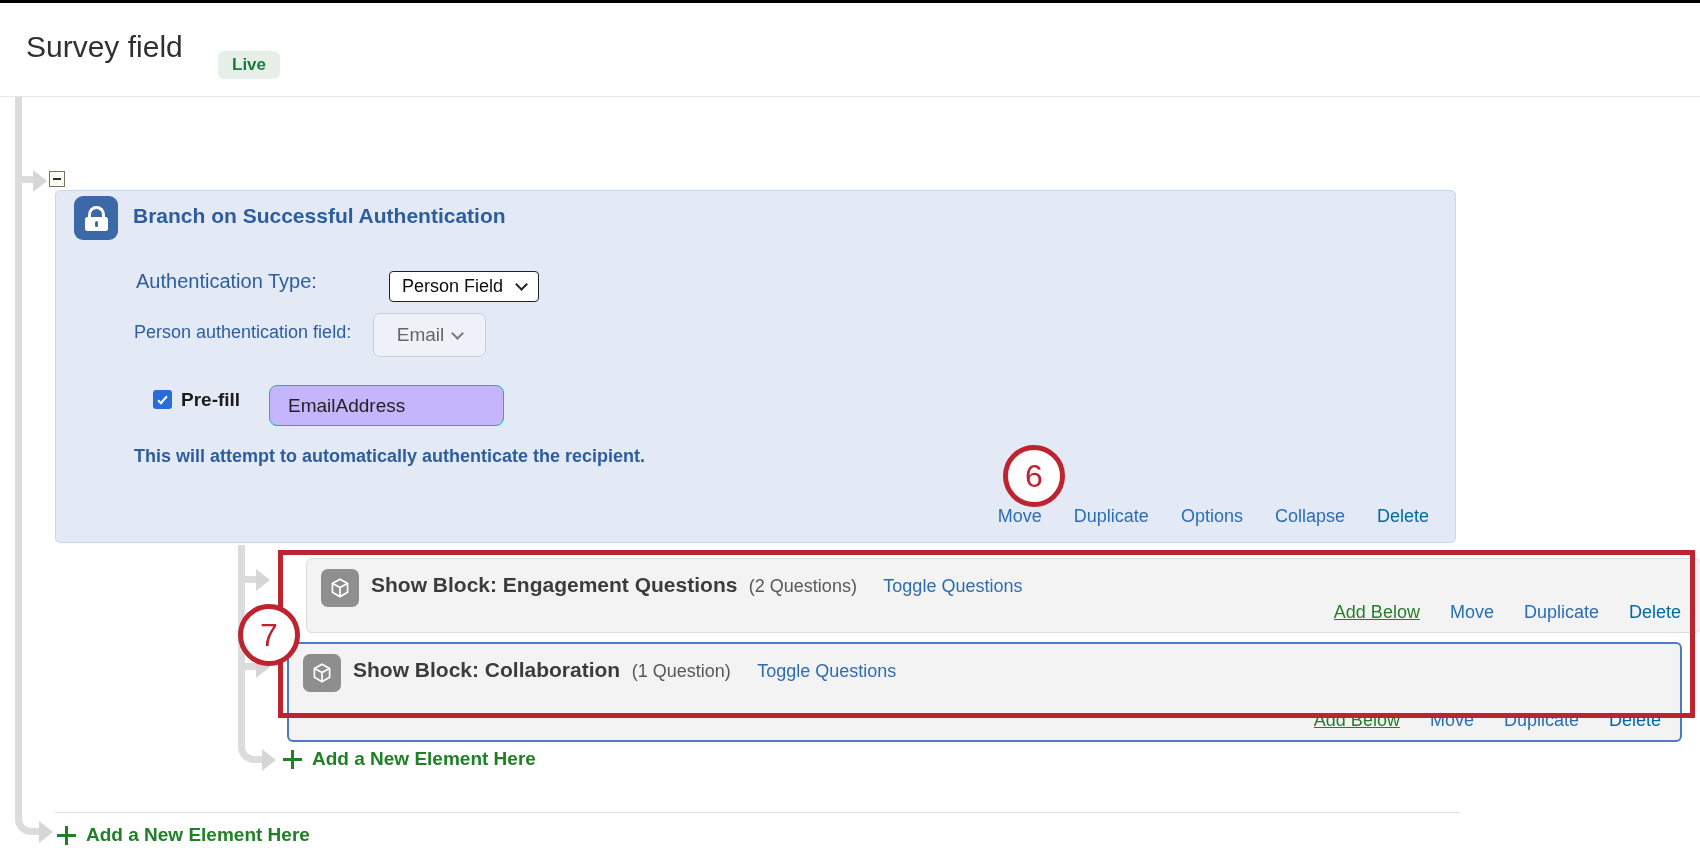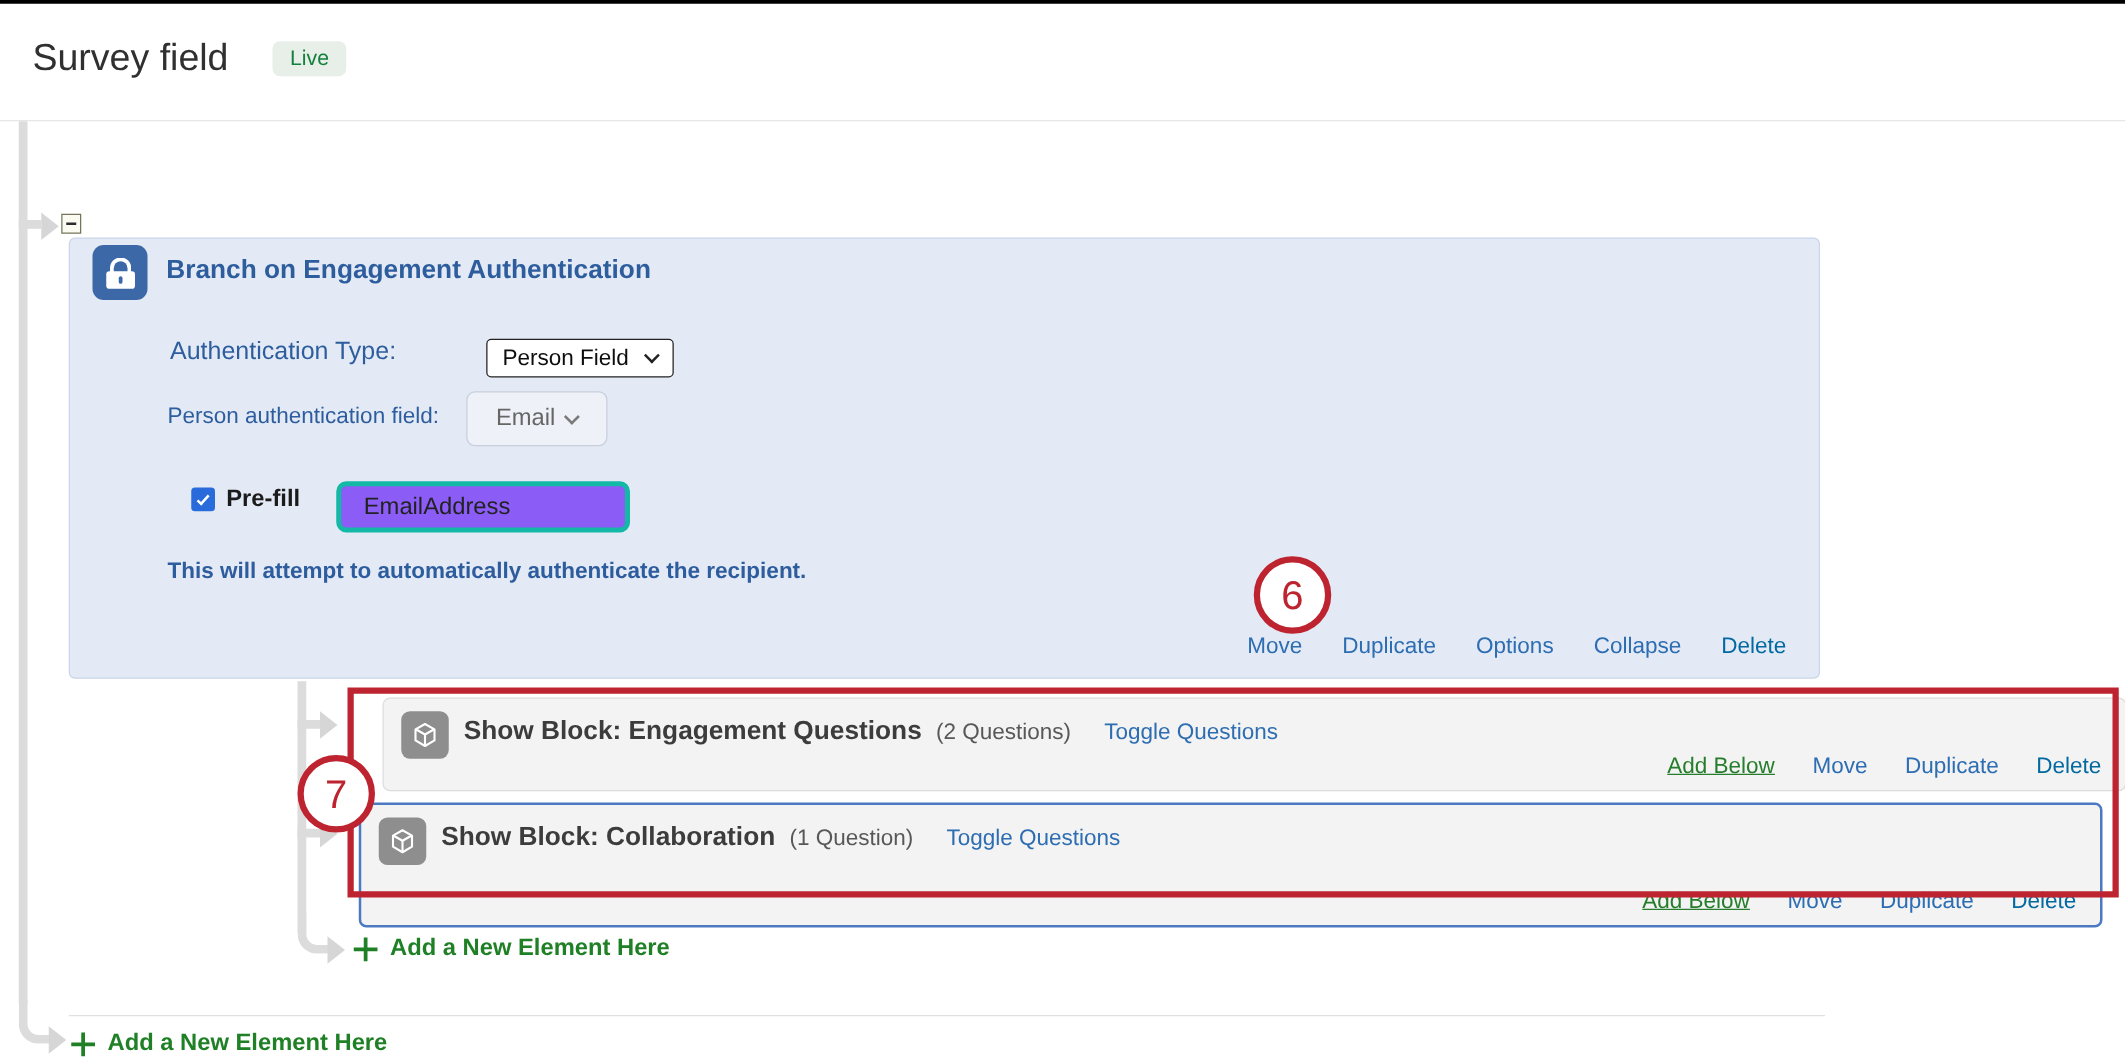--- a/index.html
+++ b/index.html
@@ -3,22 +3,22 @@
 <meta charset="utf-8">
 <style>
   * { margin:0; padding:0; box-sizing:border-box; }
   html,body { background:#fff; }
   body { font-family:"Liberation Sans","DejaVu Sans",sans-serif; }
   .stage { position:relative; width:1700px; height:850px; background:#fff; overflow:hidden; }
 
   
   .top-border { position:absolute; left:0; top:0; width:1700px; height:3px; background:#000; }
   .page-title { position:absolute; left:26px; top:30px; font-size:30px; font-weight:500; color:#303030; }
-  .live-badge { position:absolute; left:218px; top:33px; background:#e8efe9; color:#15803d;
-                font-size:17px; font-weight:400; padding:4px 14px; border-radius:6px; }
+  .live-badge { position:absolute; left:218px; top:51px; background:#e8efe9; color:#15803d;
+                font-size:17px; font-weight:700; padding:4px 14px; border-radius:6px; }
   .header-divider { position:absolute; left:0; top:96px; width:1700px; height:1px; background:#e6e6e6; }
 
   
   .vline { position:absolute; background:#dcdcdc; width:7px; }
   .hbar  { position:absolute; background:#dcdcdc; height:7px; }
   .arrowhead { position:absolute; width:0; height:0;
                border-top:11px solid transparent; border-bottom:11px solid transparent;
                border-left:14px solid #d6d6d6; }
   .corner { position:absolute; border-left:7px solid #dcdcdc; border-bottom:7px solid #dcdcdc;
             border-bottom-left-radius:16px; }
@@ -54,22 +54,22 @@
   .person-field-dropdown { position:absolute; left:317px; top:122px; width:113px; height:44px;
                            background:#eef2f8; border:1px solid #c8cfdc; border-radius:7px;
                            display:flex; align-items:center; justify-content:center; gap:9px;
                            font-size:19px; color:#666; cursor:pointer; }
 
   .prefill-checkbox { position:absolute; left:97px; top:199px; width:19px; height:19px; background:#2a6bdb;
                       border-radius:3px; display:flex; align-items:center; justify-content:center; cursor:pointer; }
   .check-mark { width:5px; height:10px; border-right:2.5px solid #fff; border-bottom:2.5px solid #fff;
                 transform:rotate(42deg); margin-top:-2px; }
   .prefill-label { position:absolute; left:125px; top:198px; font-size:19px; font-weight:bold; color:#1b1b1b; }
-  .prefill-input { position:absolute; left:213px; top:194px; width:235px; height:41px; background:#8b5cf6;
-                   border:4px solid #14b8a6; border-radius:8px; padding:0 18px; font-size:19px; color:#222;
+  .prefill-input { position:absolute; left:213px; top:194px; width:235px; height:41px; background:#c4b5fd;
+                   border:1px solid #14b8a6; border-radius:8px; padding:0 18px; font-size:19px; color:#222;
                    font-family:"Liberation Sans","DejaVu Sans",sans-serif; }
   .auth-info-text { position:absolute; left:78px; top:255px; font-size:18px; color:#2e5d9e;font-weight:bold; }
 
   .panel-actions { position:absolute; right:26px; top:315px; display:flex; gap:32px; font-size:18px; }
   .link { color:#2d6db2; cursor:pointer; text-decoration:none; }
   .link.danger { color:#0369a1; }
   .link.success { color:#267d2c;text-decoration:underline; }
 
   
   .show-block { position:absolute; left:287px; width:1395px; background:#f3f3f3;
@@ -119,21 +119,21 @@
     <span class="minus-bar"></span>
   </div>
 
   <div class="branch-panel">
     <div class="lock-icon">
       <span class="lock-shackle"></span>
       <span class="lock-body">
           <span class="lock-key"></span>
         </span>
     </div>
-    <div class="branch-title">Branch on Engagement Authentication</div>
+    <div class="branch-title">Branch on Successful Authentication</div>
 
     <div class="auth-type-label">Authentication Type:</div>
     <div class="auth-type-select">
       <span>Person Field</span>
       <span class="chev"></span>
     </div>
 
     <div class="person-field-label">Person authentication field:</div>
     <div class="person-field-dropdown">
       <span>Email</span>

